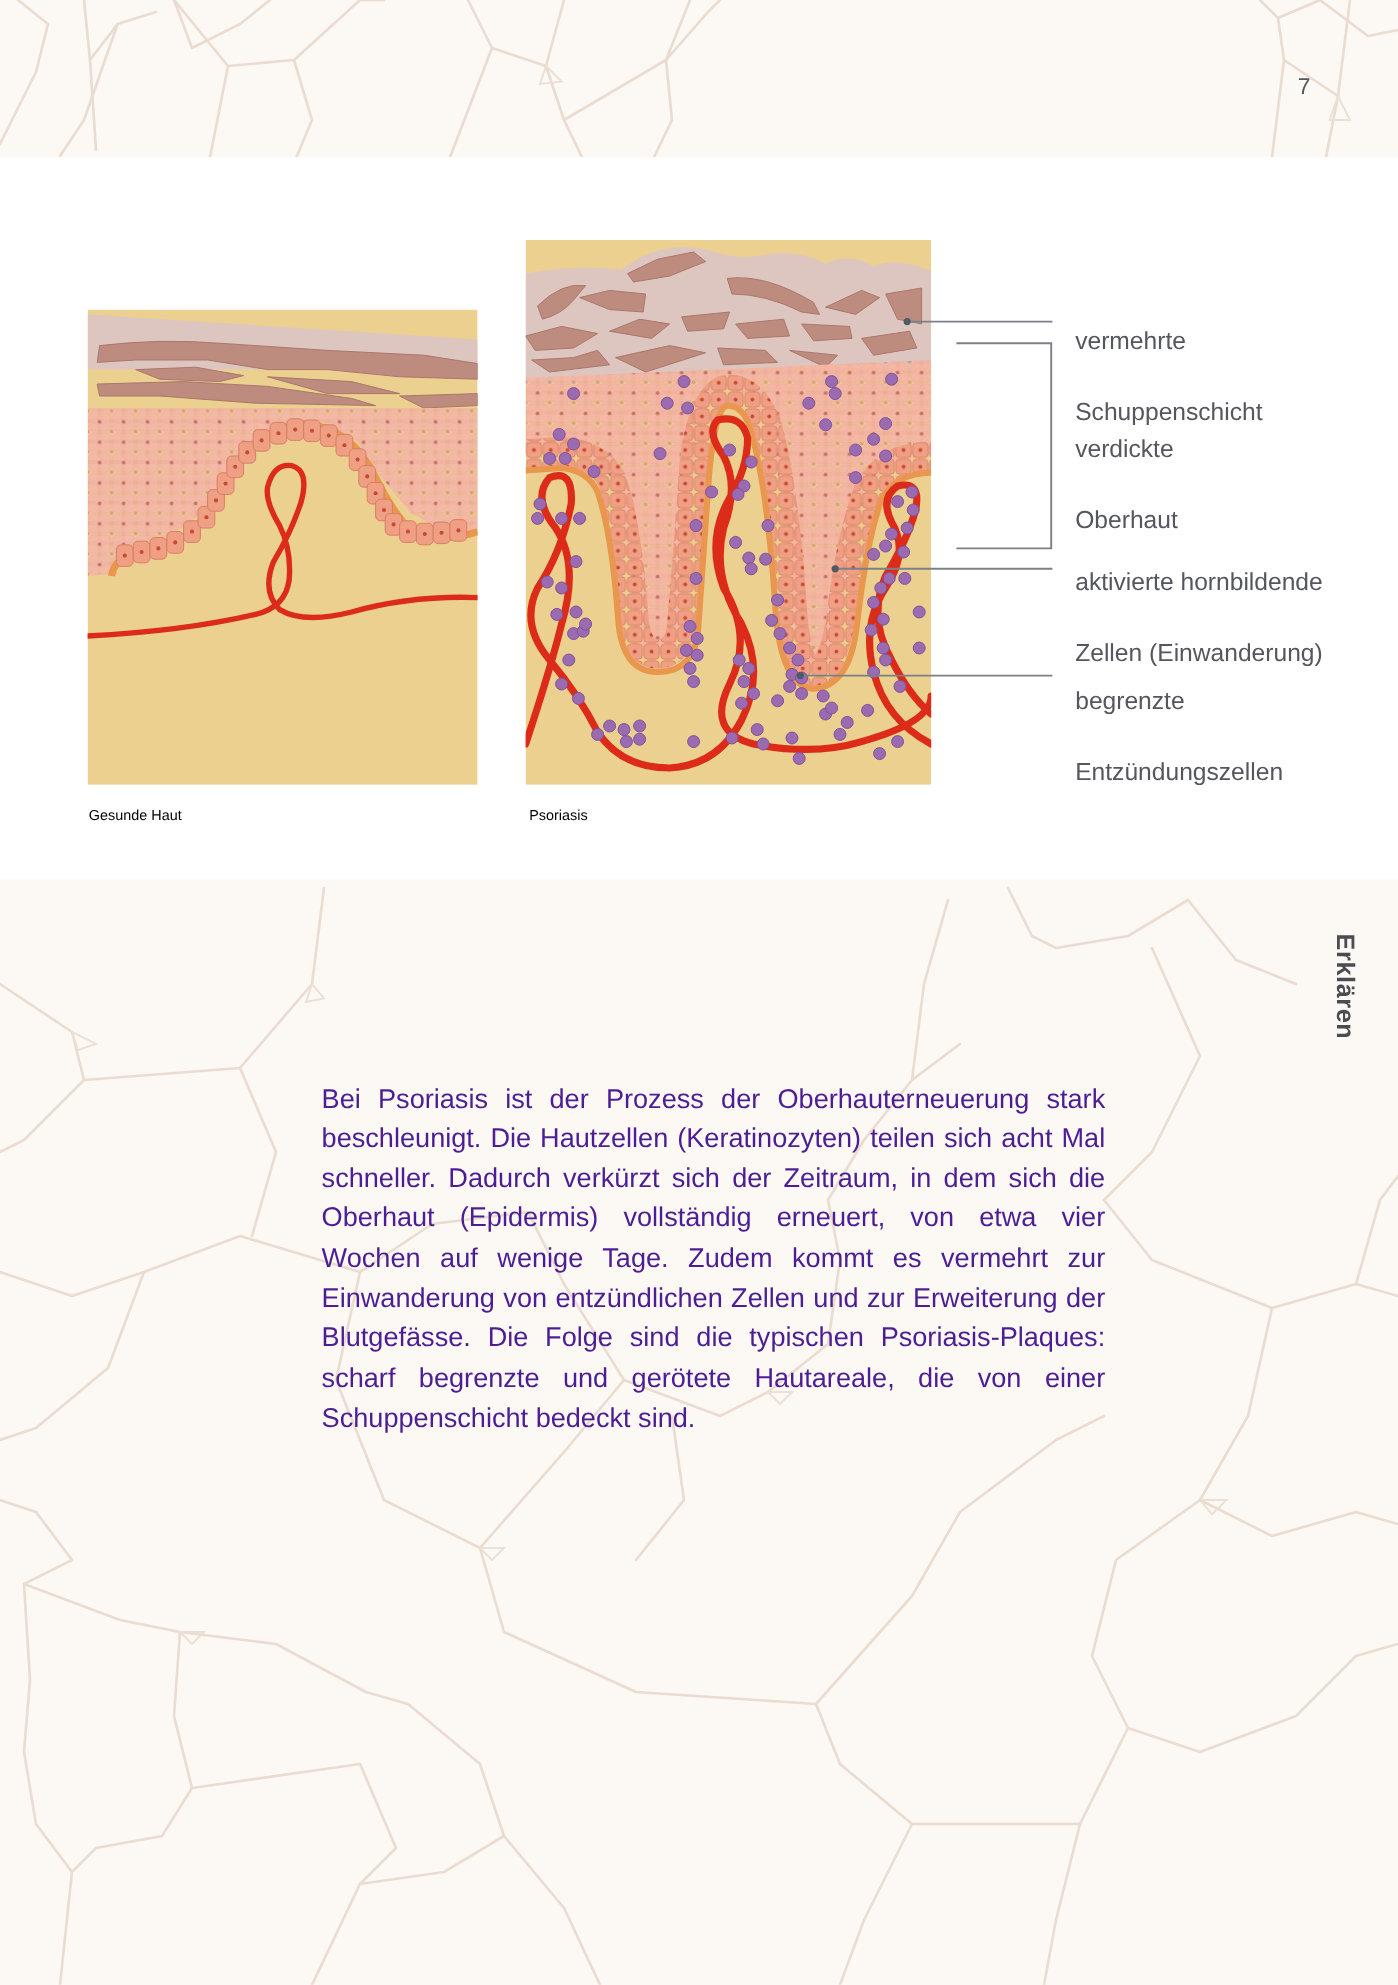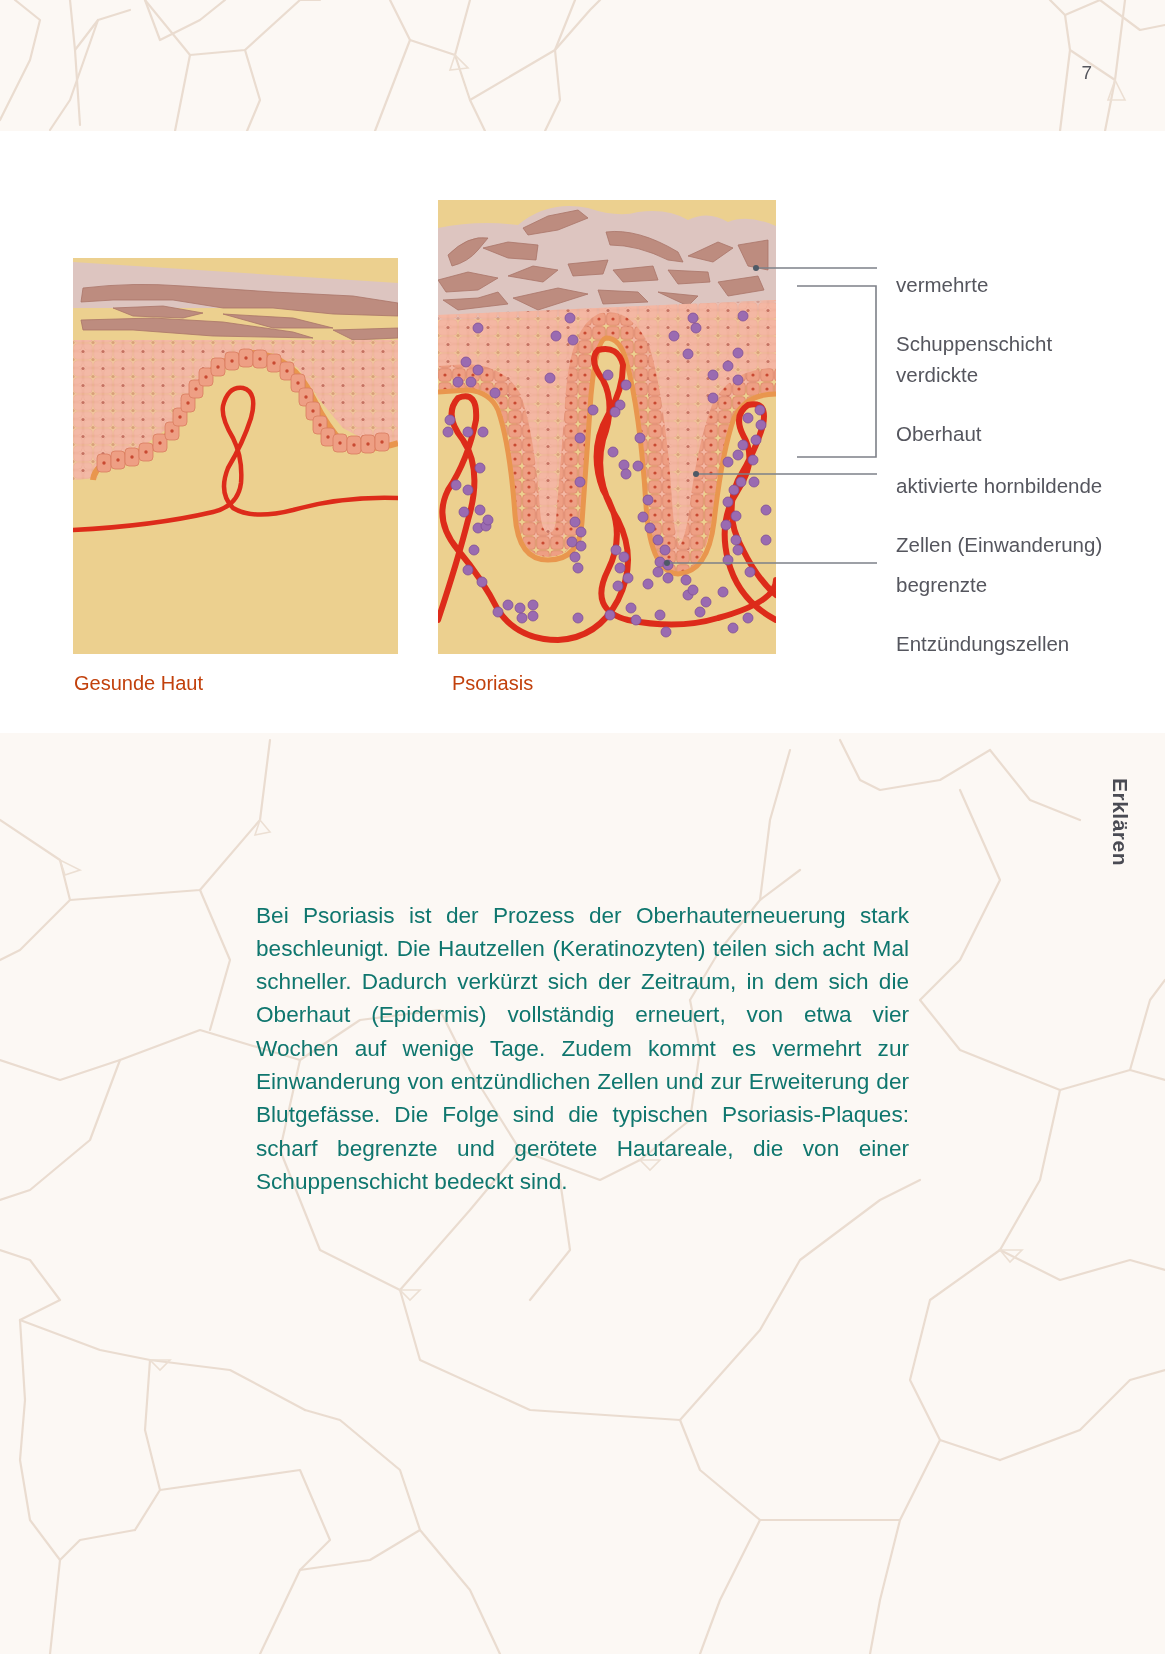--- a/index.html
+++ b/index.html
@@ -16,37 +16,37 @@
   }
   .page-number {
     position: absolute; right: 73px; top: 62px; font-size: 19px; color: #55565d;
     z-index: 2; font-weight: 300;
   }
   .figure { position: absolute; z-index: 2; }
   .figure svg { display: block; }
   .fig-healthy { left: 73px; top: 258px; width: 325px; height: 396px; }
   .fig-psoriasis { left: 438px; top: 200px; width: 338px; height: 454px; }
   .caption {
-    position: absolute; z-index: 2; font-size: 20px; color: #c2410c;
+    position: absolute; z-index: 2; font-size: 12px; color: #000000;
   }
   .caption-healthy { left: 74px; top: 672px; }
-  .caption-psoriasis { left: 452px; top: 672px; }
+  .caption-psoriasis { left: 441px; top: 672px; }
   .callouts { position: absolute; left: 0; top: 0; width: 1165px; height: 740px; z-index: 3; pointer-events: none; }
   .label {
     position: absolute; z-index: 3; font-size: 20.5px; line-height: 30px; color: #55565e;
     left: 896px; white-space: nowrap;
   }
   .label span { display: block; margin-top: 29px; }
   .lbl-1 { top: 241px; }
   .lbl-2 { top: 331px; }
   .lbl-3 { top: 442px; }
   .lbl-4 { top: 541px; }
   .body-text {
-    position: absolute; z-index: 2; left: 256px; top: 876px; width: 653px;
-    font-size: 22.6px; line-height: 33.3px; color: #0f766e; text-align: justify;
+    position: absolute; z-index: 2; left: 268px; top: 876px; width: 653px;
+    font-size: 22.6px; line-height: 33.3px; color: #4c1d95; text-align: justify;
     font-family: "Liberation Sans", sans-serif;
   }
   .section-tab {
     position: absolute; z-index: 2; left: 1108px; top: 778px;
     writing-mode: vertical-rl; font-size: 21px; font-weight: bold; color: #4a4b53;
     letter-spacing: 0.5px;
   }
 </style>
 </head>
 <body>

